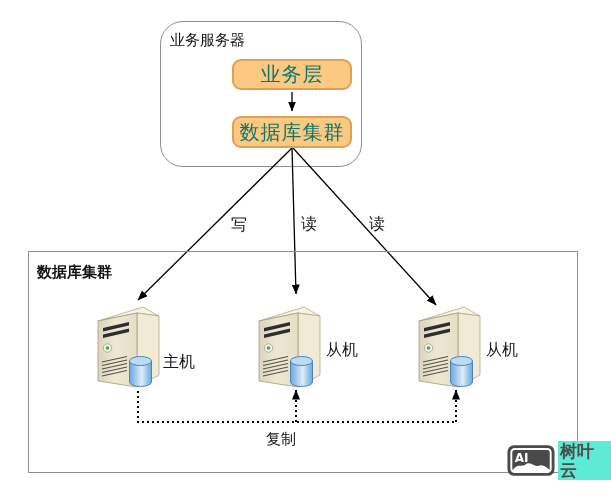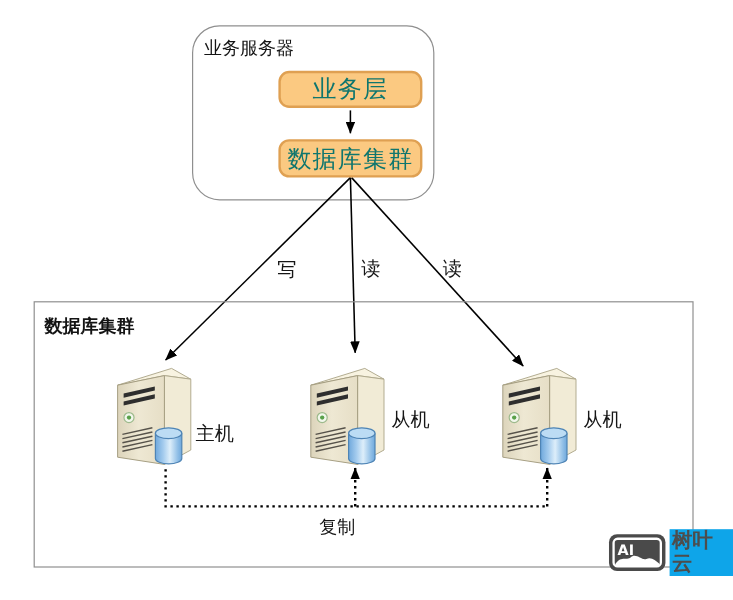--- a/index.html
+++ b/index.html
@@ -31,21 +31,21 @@
   #lbl-slave2{left:486px;top:340px;}
   #lbl-replication{left:266px;top:430px;font-size:15px;}
   .server{position:absolute;width:80px;height:95px;}
   #server-master{left:93px;top:299px;}
   #server-slave1{left:254px;top:299px;}
   #server-slave2{left:414px;top:299px;}
   .watermark{position:absolute;left:507px;top:441px;display:flex;align-items:center;}
   .wm-icon{display:block;width:50px;height:33px;}
   .wm-text{
     font-size:17px;font-weight:bold;color:#4d4d4d;margin-left:3px;
-    background:#0ea5e9;padding:1px 2px;line-height:1.1;
+    background:#5eead4;padding:1px 2px;line-height:1.1;
   }
 </style>
 </head>
 <body>
 
 <div class="canvas">
 
   <svg width="0" height="0" style="position:absolute" aria-hidden="true">
     <defs>
       <linearGradient id="gradFront" x1="0" y1="0" x2="1" y2="0">

